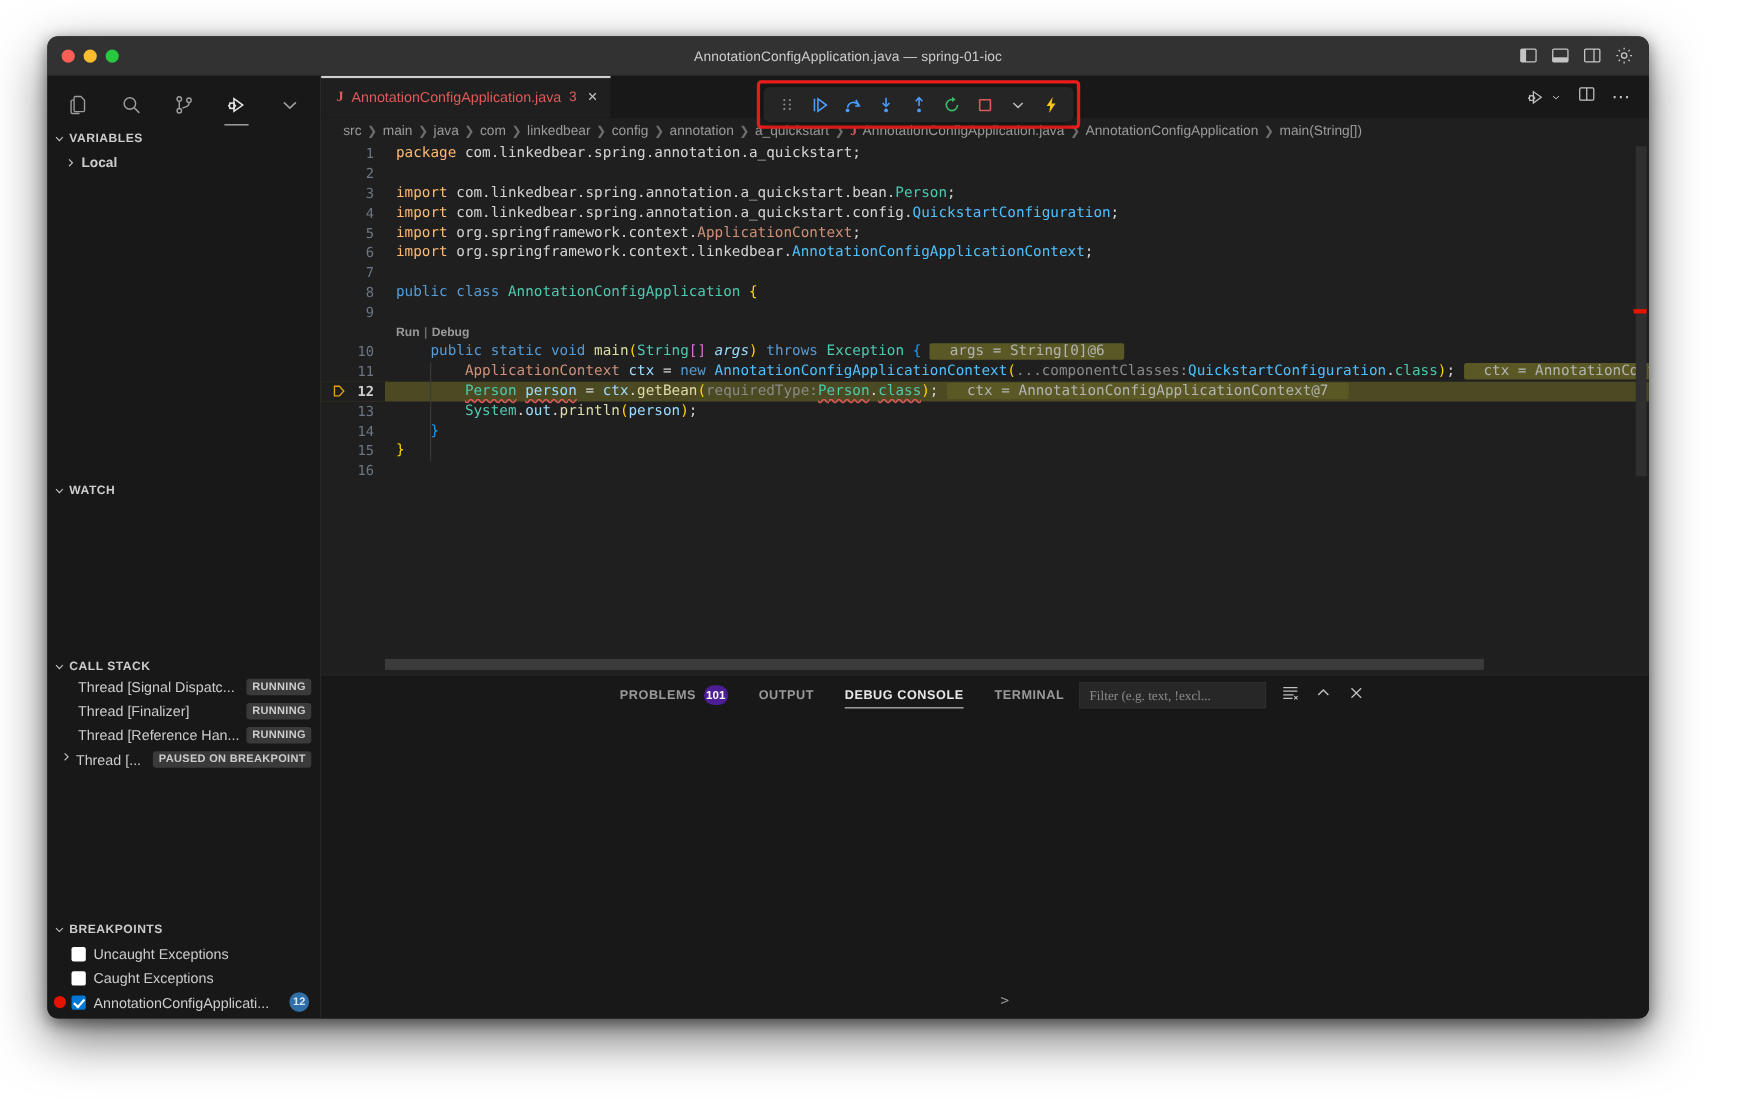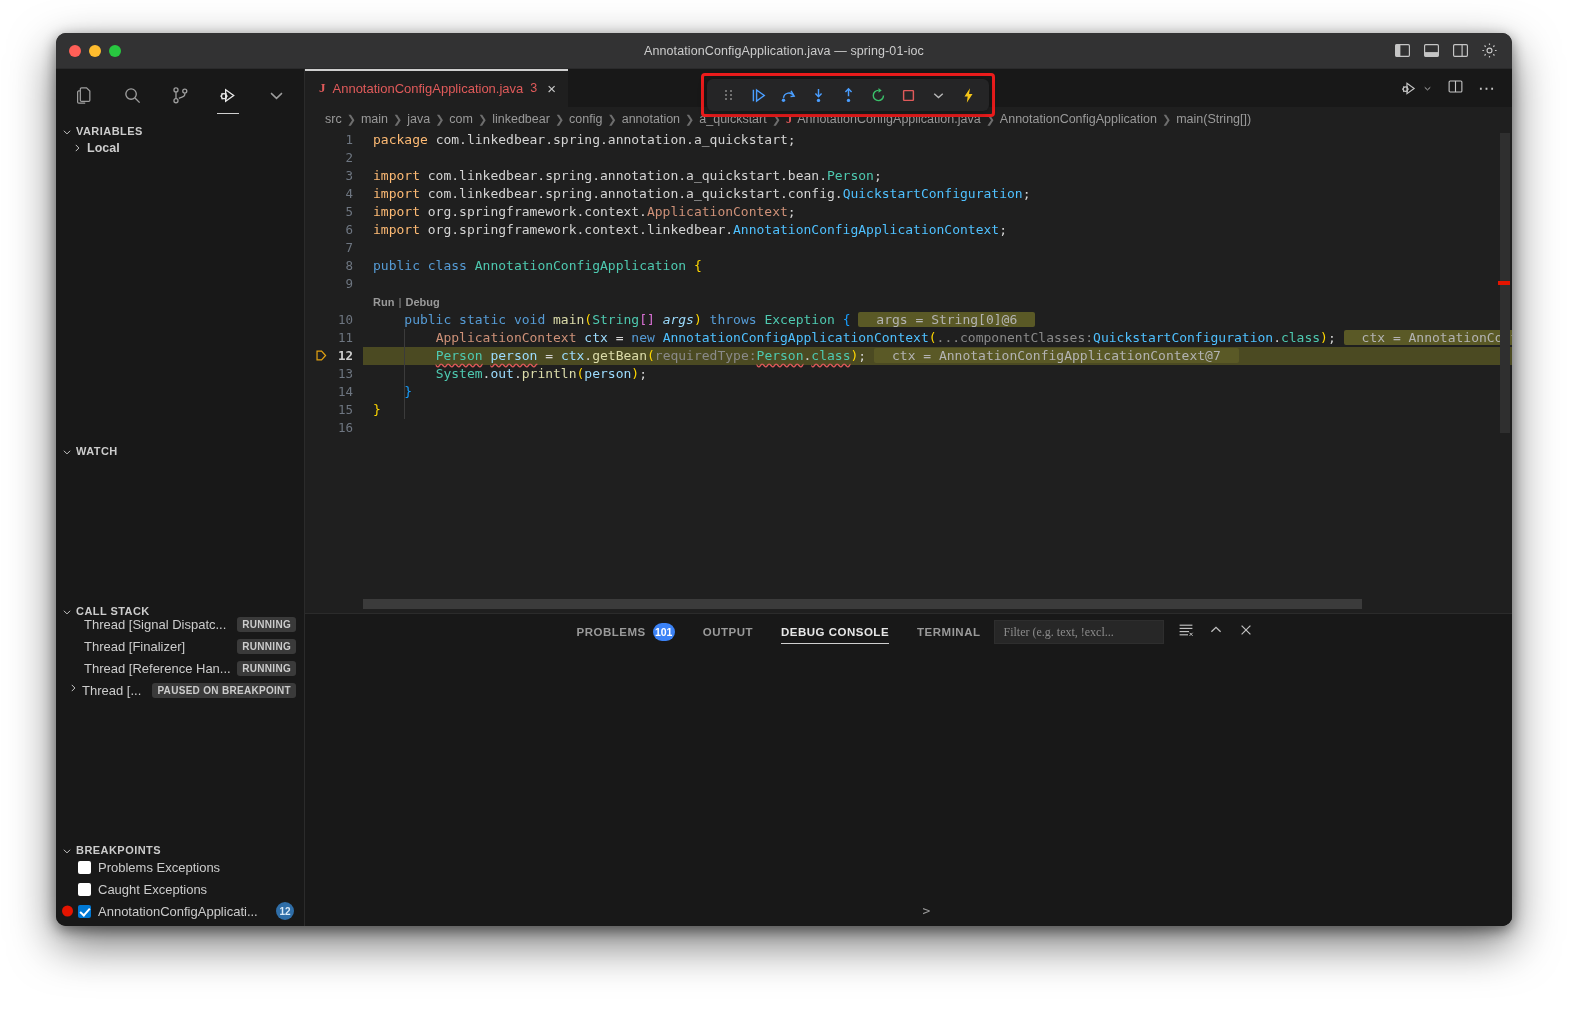--- a/index.html
+++ b/index.html
@@ -7,21 +7,21 @@
     width: 1592px; height: 1014px;
     background: #ffffff;
     font-family: "Liberation Sans", sans-serif;
     overflow: hidden;
   }
   body { position: relative; }
 
   
   .window {
     position: absolute;
-    left: 56px; top: 33px;
+    left: 43px; top: 33px;
     width: 1456px; height: 893px;
     background: #1e1e1e;
     border-radius: 10px;
     overflow: hidden;
     box-shadow: 0 18px 46px rgba(0,0,0,.55), 0 4px 14px rgba(0,0,0,.45);
   }
 
   
   .titlebar {
     height: 36px;
@@ -66,21 +66,21 @@
     color:#9d9d9d; position:relative;
   }
   .act-btn.active { color:#e7e7e7; }
   .act-btn.active::after {
     content:""; position:absolute; bottom:-4px; left:3px; right:3px;
     height:1.5px; background:#cfcfcf;
   }
   .act-btn svg { width:19px; height:19px; }
 
   .pane-header {
-    display:flex; align-items:flex-end; gap:4px;
+    display:flex; align-items:center; gap:4px;
     height: 22px; padding-left: 6px;
     font-size: 11px; font-weight: 700; letter-spacing:.45px;
     color:#cccccc; text-transform:uppercase;
     user-select:none;
   }
   .chev { width:10px; height:10px; color:#c5c5c5; flex:none; }
   .chev.right { transform: rotate(-90deg); }
 
   .tree-row {
     display:flex; align-items:center; gap:5px;
@@ -285,21 +285,21 @@
     padding: 0 14px; height: 36px;
     font-size:11.5px; font-weight:700; letter-spacing:.5px;
     color:#9a9a9a; text-transform:uppercase; position:relative;
   }
   .ptab.active { color:#e7e7e7; }
   .ptab.active::after {
     content:""; position:absolute; left:14px; right:14px; bottom:6px;
     height:1.5px; background:#cfcfcf;
   }
   .pill {
-    background:#3b82f6; color:#ffffff;
+    background:#4c1d95; color:#ffffff;
     font-size:10.5px; font-weight:700;
     min-width:22px; height:18px; border-radius:9px;
     display:flex; align-items:center; justify-content:center;
     letter-spacing:0;
   }
   .panel-right {
     margin-left:auto; display:flex; align-items:center; gap:14px; padding-right:16px;
   }
   .filter-box {
     width:170px; height:24px; background:#272727;
@@ -451,21 +451,21 @@
 
       <div class="section sec-breakpoints">
         <div class="pane-header">
           <svg class="chev" viewBox="0 0 16 16" fill="none" stroke="currentColor" stroke-width="1.6">
               <path d="M3 6l5 5 5-5"></path>
             </svg>
           <span>Breakpoints</span>
         </div>
         <div class="bp-row">
           <span class="cb"></span>
-          <span class="nm">Problems Exceptions</span>
+          <span class="nm">Uncaught Exceptions</span>
         </div>
         <div class="bp-row">
           <span class="cb"></span>
           <span class="nm">Caught Exceptions</span>
         </div>
         <div class="bp-row">
           <span class="bp-dot"></span>
           <span class="cb checked"></span>
           <span class="nm">AnnotationConfigApplicati...</span>
           <span class="bp-count">12</span>

